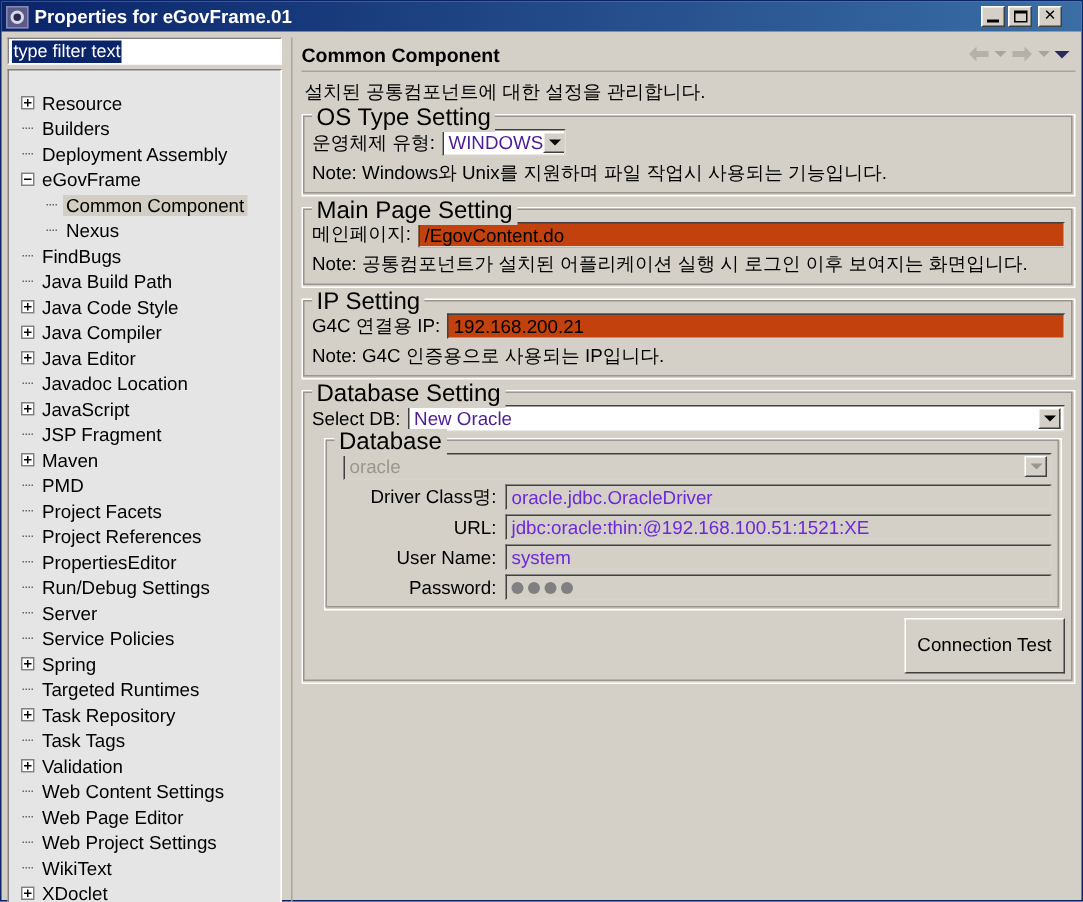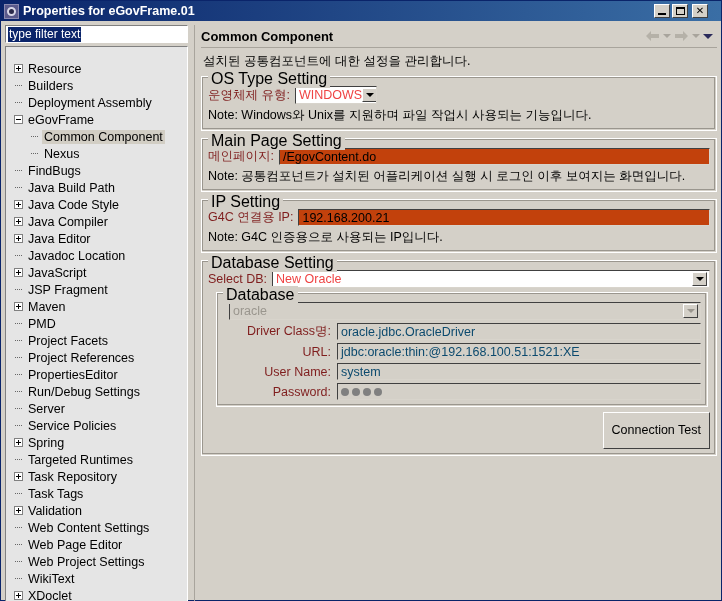--- a/index.html
+++ b/index.html
@@ -153,44 +153,44 @@
   }
   .group > .glegend{
     position:absolute;top:-7px;left:6px;
     background:#d4d0c8;padding:0 3px;
     font-size:16px;color:#000;z-index:2;
   }
   .group > *{position:relative;z-index:1;}
 
   .row{display:flex;align-items:center;margin-bottom:3px;}
   .row:last-child{margin-bottom:0;}
-  .lbl{font-size:12.5px;color:#7f1d1d;white-space:nowrap;}
+  .lbl{font-size:12.5px;color:#000000;white-space:nowrap;}
   .note{font-size:12.5px;color:#000;margin-top:2px;}
 
   .textfield{
     flex:1 1 auto;height:17px;
     background:#c2410c;
     border-top:1px solid #404040;border-left:1px solid #404040;
     border-right:1px solid #d8d4cc;border-bottom:1px solid #d8d4cc;
     box-sizing:border-box;
     display:flex;align-items:center;
     padding:0 3px;font-size:12.5px;color:#000;
     white-space:nowrap;overflow:hidden;
   }
   .textfield.disabled{
-    background:#d4d0c8;color:#0c4a6e;
+    background:#d4d0c8;color:#6d28d9;
   }
   .combo{
     height:18px;
     background:#fff;
     border-top:1px solid #404040;border-left:1px solid #404040;
     border-right:1px solid #d8d4cc;border-bottom:1px solid #d8d4cc;
     box-sizing:border-box;
     display:flex;align-items:center;
-    padding:0 0 0 3px;font-size:12.5px;color:#ef4444;
+    padding:0 0 0 3px;font-size:12.5px;color:#4c1d95;
     white-space:nowrap;overflow:hidden;
   }
   .combo .cval{flex:1 1 auto;}
   .combo-btn{
     width:15px;height:14px;flex:0 0 15px;margin-right:2px;
     background:#d4d0c8;
     border-top:1px solid #fff;border-left:1px solid #fff;
     border-right:1px solid #404040;border-bottom:1px solid #404040;
     box-sizing:border-box;
     display:flex;align-items:center;justify-content:center;

